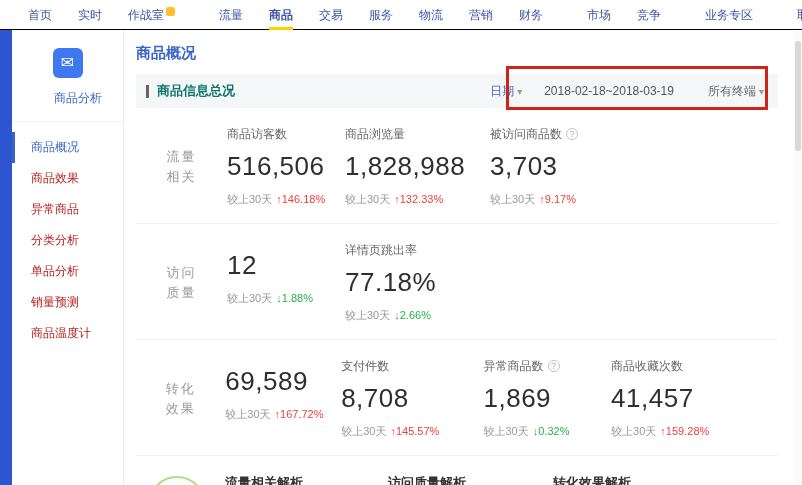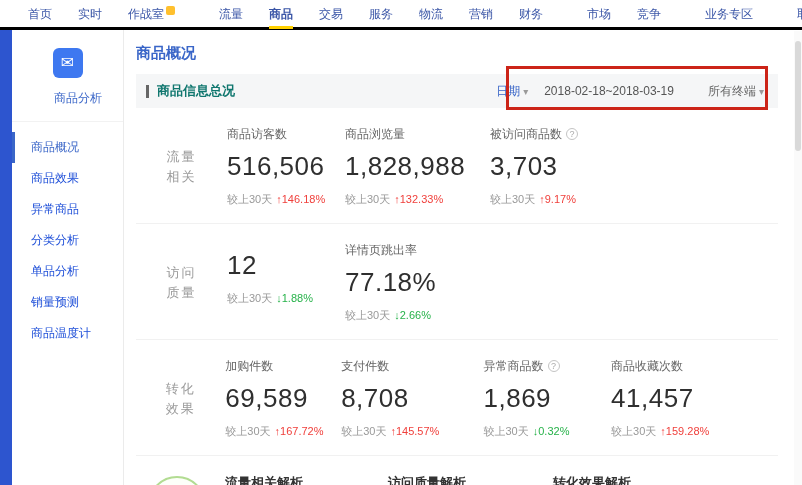--- a/index.html
+++ b/index.html
@@ -4,21 +4,21 @@
 <style>
   * { box-sizing: border-box; margin: 0; padding: 0; }
   html,body { width:802px; height:485px; overflow:hidden; }
   body {
     font-family:"Liberation Sans","DejaVu Sans",sans-serif;
     background:#fff; position:relative; color:#333;
   }
 
   
   .topnav {
-    height:30px; background:#fff; border-bottom:3px solid #000000;
+    height:30px; background:#fff; border-bottom:1px solid #000000;
     display:flex; align-items:center; padding:0 16px 0 28px;
   }
   .nav-item {
     position:relative; font-size:12px; color:#3b56a7; text-decoration:none;
     margin-right:26px; padding:8px 0 6px; cursor:pointer; white-space:nowrap;
   }
   .nav-item.active { font-weight:bold; }
   .nav-item.active::after {
     content:""; position:absolute; left:0; right:0; bottom:0; height:3px; background:#ffd100;
   }
@@ -34,38 +34,38 @@
 
   .sidebar { width:112px; background:#fff; border-right:1px solid #ebebeb; padding-top:12px; }
   .side-head { text-align:center; padding:6px 0 14px; border-bottom:1px solid #f2f2f2; }
   .side-icon {
     width:30px; height:30px; background:#3e78f0; border-radius:6px;
     color:#fff; font-size:16px; line-height:30px; margin:0 auto; text-align:center;
   }
   .side-title { margin-top:12px; color:#3a66c8; font-size:12px;padding-left:21px; }
   .side-menu { list-style:none; margin-top:10px; }
   .side-item {
-    padding:7px 0 7px 16px; font-size:12px; color:#1d4ed8; cursor:pointer;
+    padding:7px 0 7px 16px; font-size:12px; color:#b91c1c; cursor:pointer;
     border-left:3px solid transparent; white-space:nowrap;
   }
   .side-item.active { color:#3a66c8; border-left:3px solid #3a66c8; }
 
   
   .content { flex:1; padding:0 24px 0 12px; overflow:hidden; position:relative; }
   .page-title { font-size:15px; font-weight:bold; color:#3a66c8; margin:14px 0 12px; line-height:18px; }
 
   .section-bar {
     height:34px; background:#f5f6f7; display:flex; align-items:center;
     justify-content:space-between; padding:0 14px 0 10px;
   }
   .sec-left { display:flex; align-items:center; }
   .tick { width:3px; height:13px; background:#666; margin-right:8px; display:inline-block; }
   .sec-title { font-size:13px; font-weight:bold; color:#0f766e; }
   .sec-right { display:flex; align-items:center; font-size:12px; }
-  .date-label { color:#3a66c8; cursor:pointer; margin-right:16px; }
+  .date-label { color:#3a66c8; cursor:pointer; margin-right:22px; }
   .caret { color:#9a9a9a; font-size:10px; margin-left:3px; }
   .date-range { color:#555; margin-right:34px; cursor:pointer; }
   .terminal { color:#666; cursor:pointer;text-align:right; }
 
   
   .mrow { display:flex; padding:18px 0 16px; border-bottom:1px solid #f1f1f1; }
   .glabel {
     width:91px; display:flex; flex-direction:column; align-items:center;
     justify-content:center; color:#9a9a9a; font-size:13px; letter-spacing:2px; line-height:20px;
   }
@@ -198,21 +198,20 @@
         <div class="mdelta"><span>较上30天</span><span class="chg down"><span>↓</span><span>2.66%</span></span></div>
       </div>
     </div>
 
     <div class="mrow">
       <div class="glabel">
         <span>转化</span>
         <span>效果</span>
       </div>
       <div class="mcell c1">
-        <div class="mname"><span>加购件数</span></div>
         <div class="mvalue">69,589</div>
         <div class="mdelta"><span>较上30天</span><span class="chg up"><span>↑</span><span>167.72%</span></span></div>
       </div>
       <div class="mcell c2">
         <div class="mname"><span>支付件数</span></div>
         <div class="mvalue">8,708</div>
         <div class="mdelta"><span>较上30天</span><span class="chg up"><span>↑</span><span>145.57%</span></span></div>
       </div>
       <div class="mcell c3">
         <div class="mname"><span>异常商品数</span><span class="help">?</span></div>

